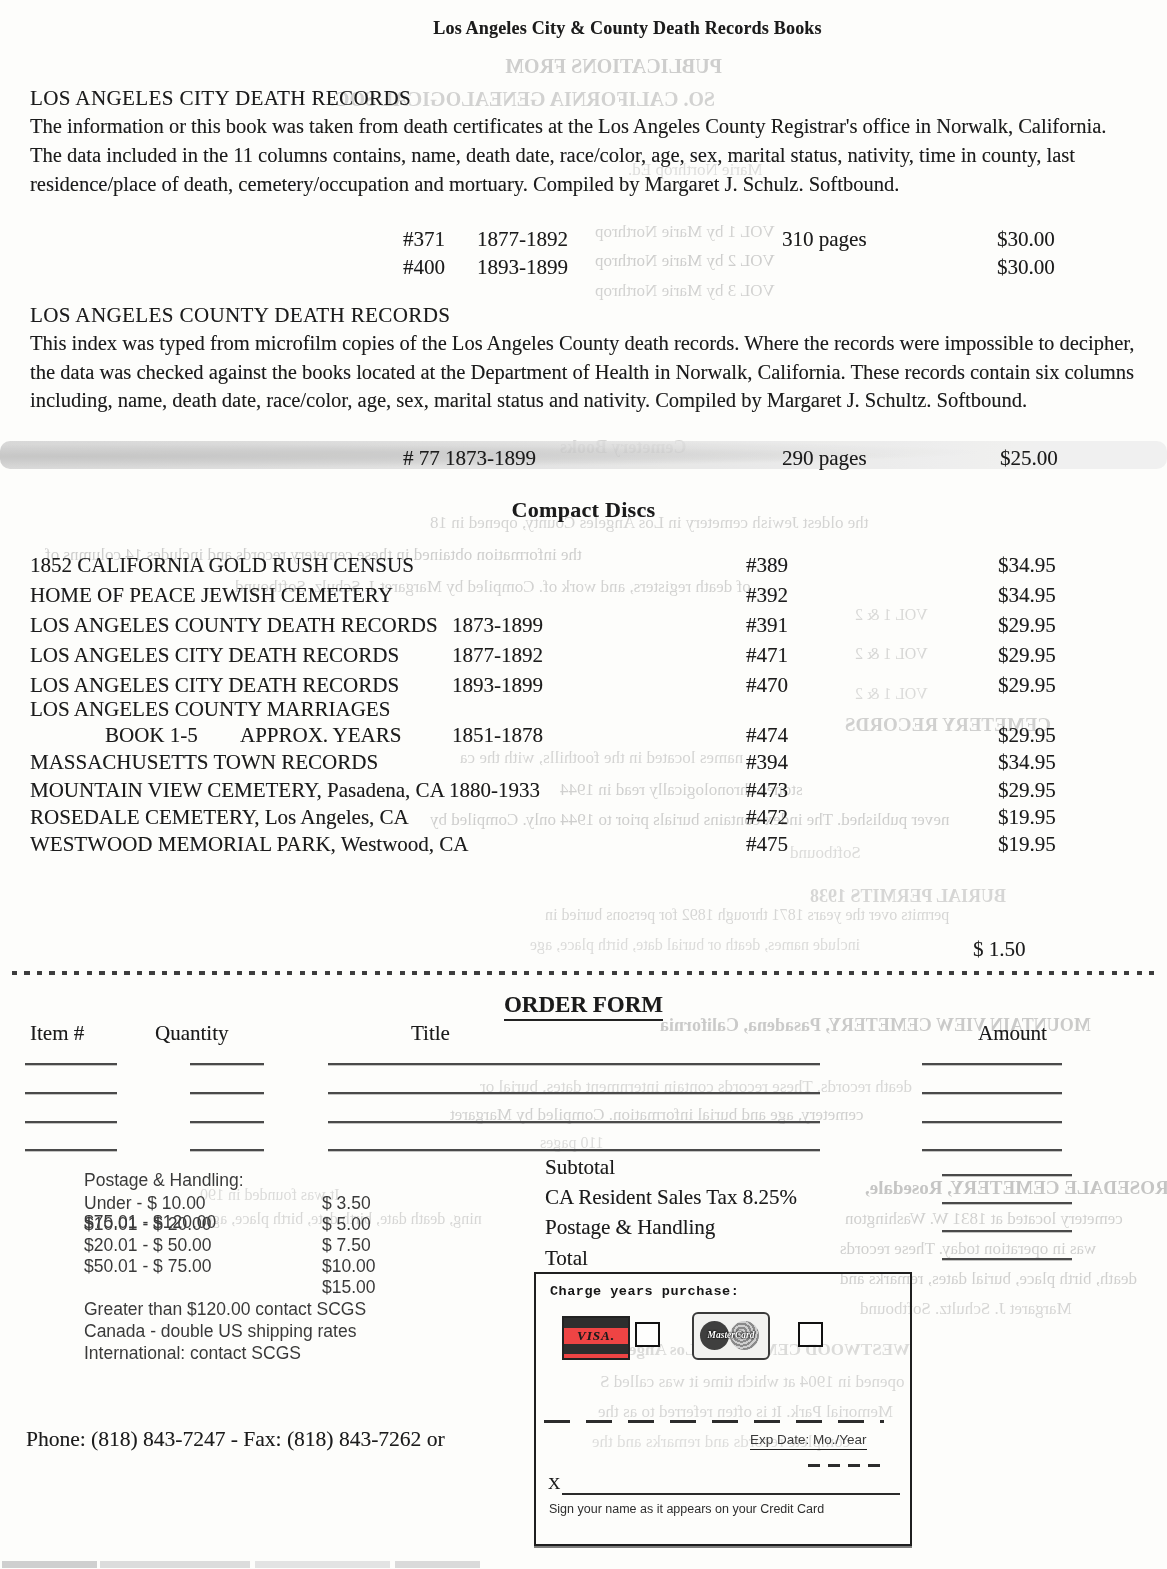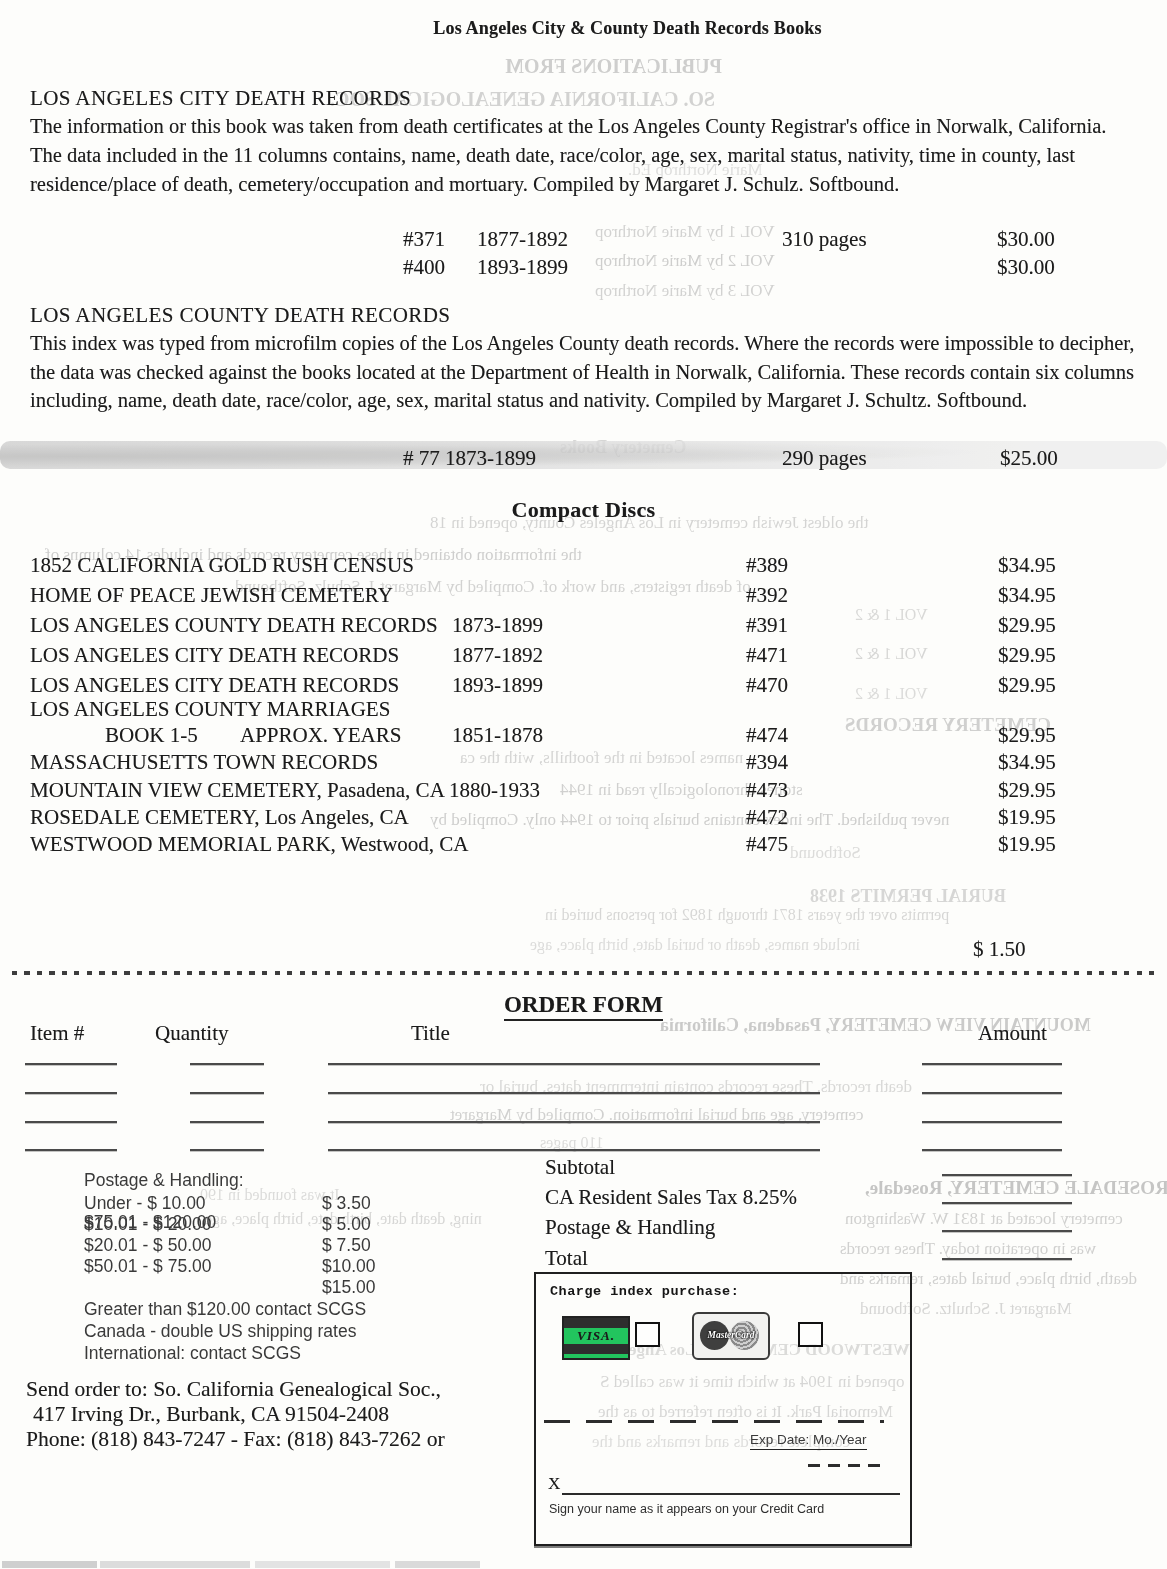--- a/index.html
+++ b/index.html
@@ -25,21 +25,21 @@
   .fline{height:2px;background:#4a4a4a;box-shadow:0 1px 0 rgba(90,90,90,.35);}
   .ghost{position:absolute;transform:scaleX(-1);color:#8e8e8e;white-space:nowrap;
          font-family:"Liberation Serif",serif;pointer-events:none;}
   .smudge{background:radial-gradient(ellipse at 6% 55%,#b9b9b9 0%,transparent 55%),
                    radial-gradient(ellipse at 28% 40%,#c9c9c9 0%,transparent 55%),
                    linear-gradient(90deg,#d0d0d0,#e2e2e2 55%,#eeeeee 90%);
           opacity:.8;border-radius:10px;}
   .postage{font-size:17.5px;}
   .cardbox{border:2px solid #1f1f1f;box-shadow:0 2px 0 rgba(40,40,40,.6);}
   .chk{width:21px;height:21px;border:2.5px solid #111;background:rgba(255,255,255,.6);}
-  .visa{width:64px;height:40px;border:2px solid #222;background:#22c55e;}
+  .visa{width:64px;height:40px;border:2px solid #222;background:#ef4444;}
   .visa .band{height:10px;background:#2e2e2e;}
   .visa .mid{height:16px;display:flex;align-items:center;justify-content:center;
              font-style:italic;font-weight:bold;font-size:13px;letter-spacing:1px;}
   .mc{width:74px;height:44px;border:2px solid #3a3a3a;border-radius:6px;background:#f2f2f0;position:relative;overflow:hidden;}
   .mc .c1{position:absolute;left:6px;top:7px;width:29px;height:29px;border-radius:50%;background:#3f3f3f;}
   .mc .c2{position:absolute;left:36px;top:7px;width:29px;height:29px;border-radius:50%;
           background:repeating-radial-gradient(circle at 40% 40%,#8a8a8a 0 2px,#cfcfcf 2px 4px);}
   .mc .txt{position:absolute;left:0;top:16px;width:100%;text-align:center;color:#fff;
            font-style:italic;font-weight:bold;font-size:9.5px;text-shadow:0 0 2px #000,0 0 2px #000;}
   .dash-long{height:3px;background:repeating-linear-gradient(90deg,#2c2c2c 0 26px,transparent 26px 42px);}
@@ -221,26 +221,24 @@
   <div class="abs san postage nw" style="left:84px;top:1235px">$20.01 - $ 50.00</div>
   <div class="abs san postage nw" style="left:322px;top:1235px">$  7.50</div>
   <div class="abs san postage nw" style="left:84px;top:1256px">$50.01 - $ 75.00</div>
   <div class="abs san postage nw" style="left:322px;top:1256px">$10.00</div>
   <div class="abs san postage nw" style="left:84px;top:1212px">$75.01 - $120.00</div>
   <div class="abs san postage nw" style="left:322px;top:1277px">$15.00</div>
   <div class="abs san postage nw" style="left:84px;top:1299px">Greater than $120.00 contact SCGS</div>
   <div class="abs san postage nw" style="left:84px;top:1321px">Canada - double US shipping rates</div>
   <div class="abs san postage nw" style="left:84px;top:1343px">International: contact SCGS</div>
 
-  <div class="abs ser nw" style="left:26px;top:1377px;font-size:21.5px">Send order to: So. California Genealogical Soc.,</div>
-  <div class="abs ser nw" style="left:33px;top:1402px;font-size:21.5px">417 Irving Dr., Burbank, CA 91504-2408</div>
   <div class="abs ser nw" style="left:26px;top:1427px;font-size:21.5px">Phone: (818) 843-7247 - Fax: (818) 843-7262 or</div>
 
   <div class="abs cardbox" style="left:534px;top:1272px;width:374px;height:270px">
-    <div class="abs mono b nw" style="left:14px;top:10px;font-size:13.5px;letter-spacing:0.5px;color:#161616">Charge index purchase:</div>
+    <div class="abs mono b nw" style="left:14px;top:10px;font-size:13.5px;letter-spacing:0.5px;color:#161616">Charge years purchase:</div>
 
     <div class="abs visa" style="left:26px;top:42px">
       <div class="band"></div>
       <div class="mid ser">VISA.</div>
       <div class="band"></div>
     </div>
     <div class="abs chk" style="left:99px;top:48px"></div>
 
     <div class="abs mc" style="left:156px;top:38px">
       <div class="c1"></div>

